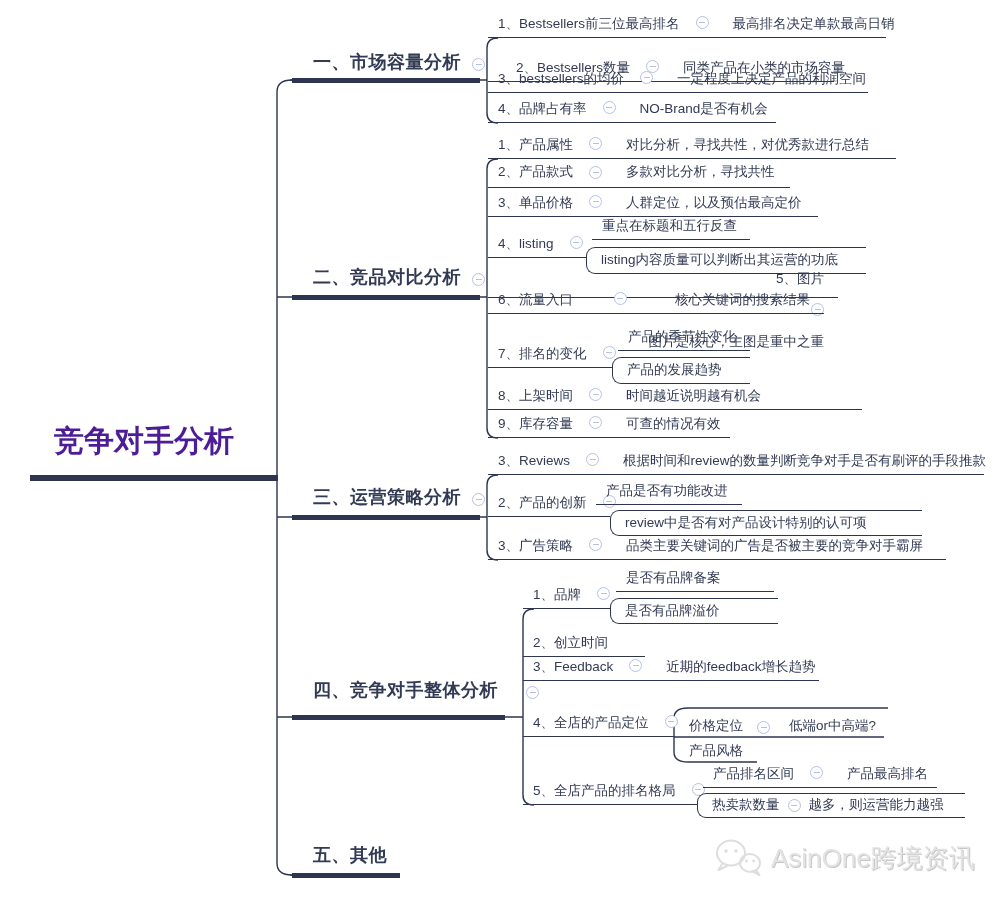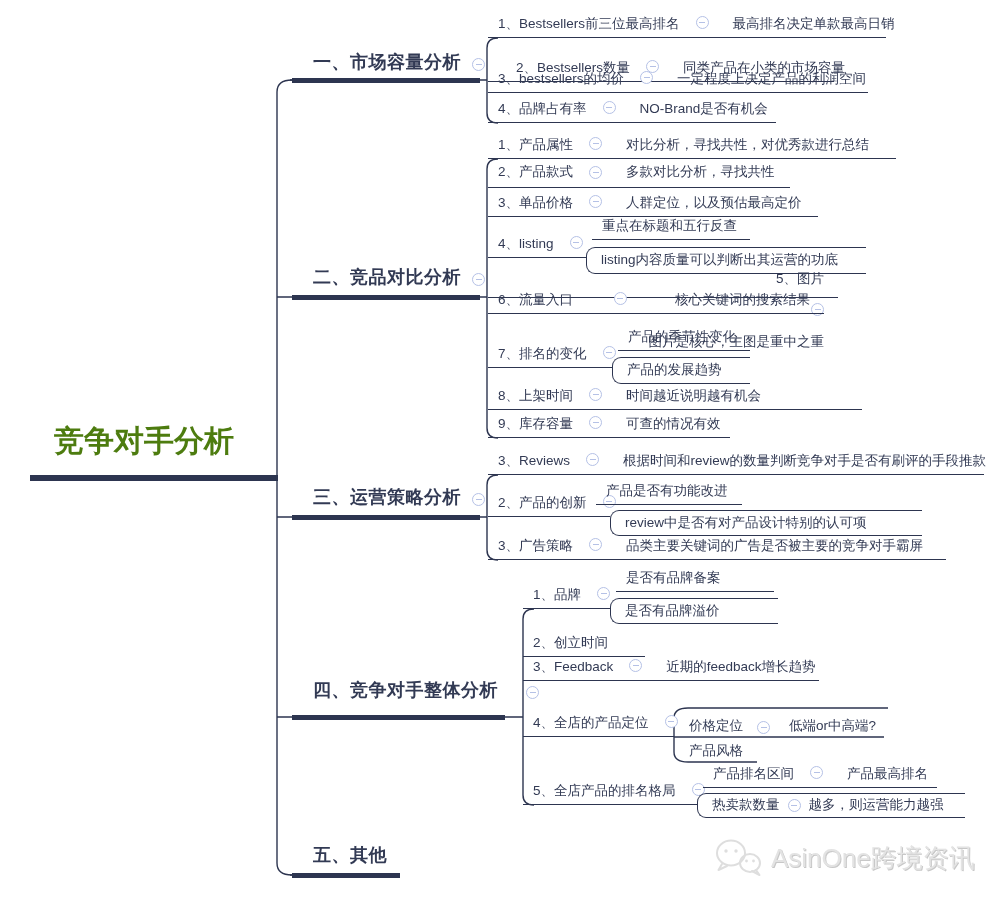--- a/index.html
+++ b/index.html
@@ -28,21 +28,21 @@
   .wrap{position:absolute;display:flex;align-items:center;gap:10px;
         border:1.5px solid var(--line);border-right:none;
         border-radius:9px 0 0 9px;padding:0 12px 0 14px;z-index:2;text-align:right;}
   
   .branch{position:absolute;display:flex;align-items:center;gap:11px;height:24px;z-index:2;}
   .blbl{font-size:18px;font-weight:bold;color:var(--text);white-space:nowrap;letter-spacing:0.5px;}
   .bar{position:absolute;height:4.5px;background:var(--line);z-index:1;}
   .t{position:absolute;z-index:2;}
   
   .root-label{position:absolute;left:54px;top:421px;font-size:30px;font-weight:bold;
-      color:#4d7c0f;white-space:nowrap;z-index:2;}
+      color:#4c1d95;white-space:nowrap;z-index:2;}
   .root-bar{position:absolute;left:30px;top:475px;width:248px;height:5.5px;
       background:var(--line);z-index:1;}
   
   .wm{position:absolute;left:712px;top:836px;display:flex;align-items:center;gap:5px;z-index:2;}
   .wm-text{font-size:26px;color:#e3e3e3;text-shadow:1px 1px 0 #c8c8c8;white-space:nowrap;}
 </style>
 </head>
 <body>
 
 <div id="canvas">

